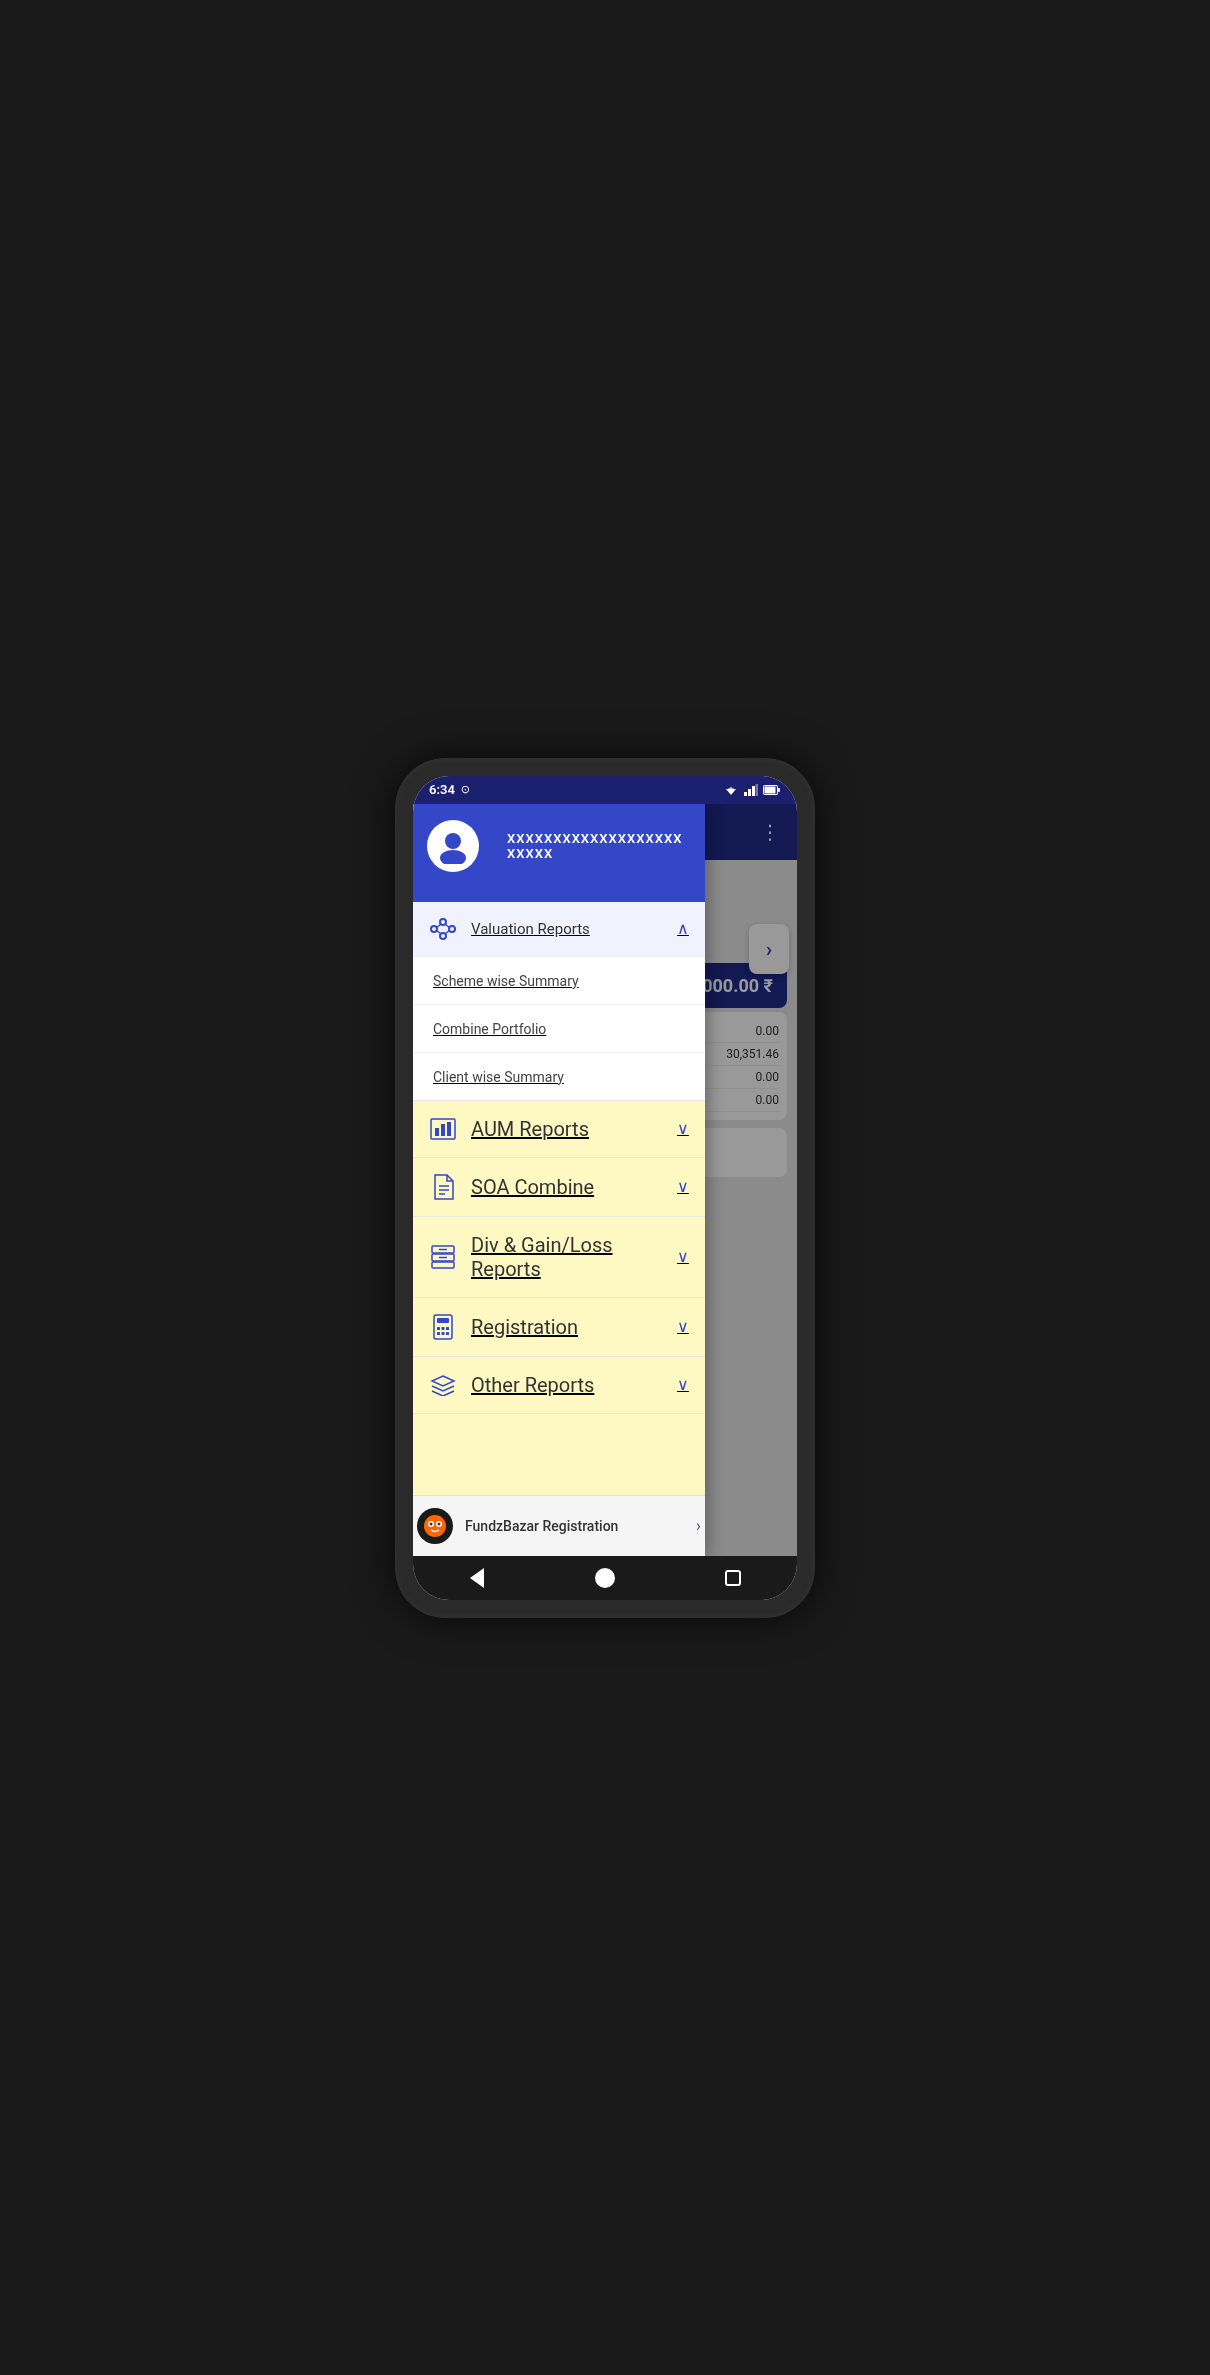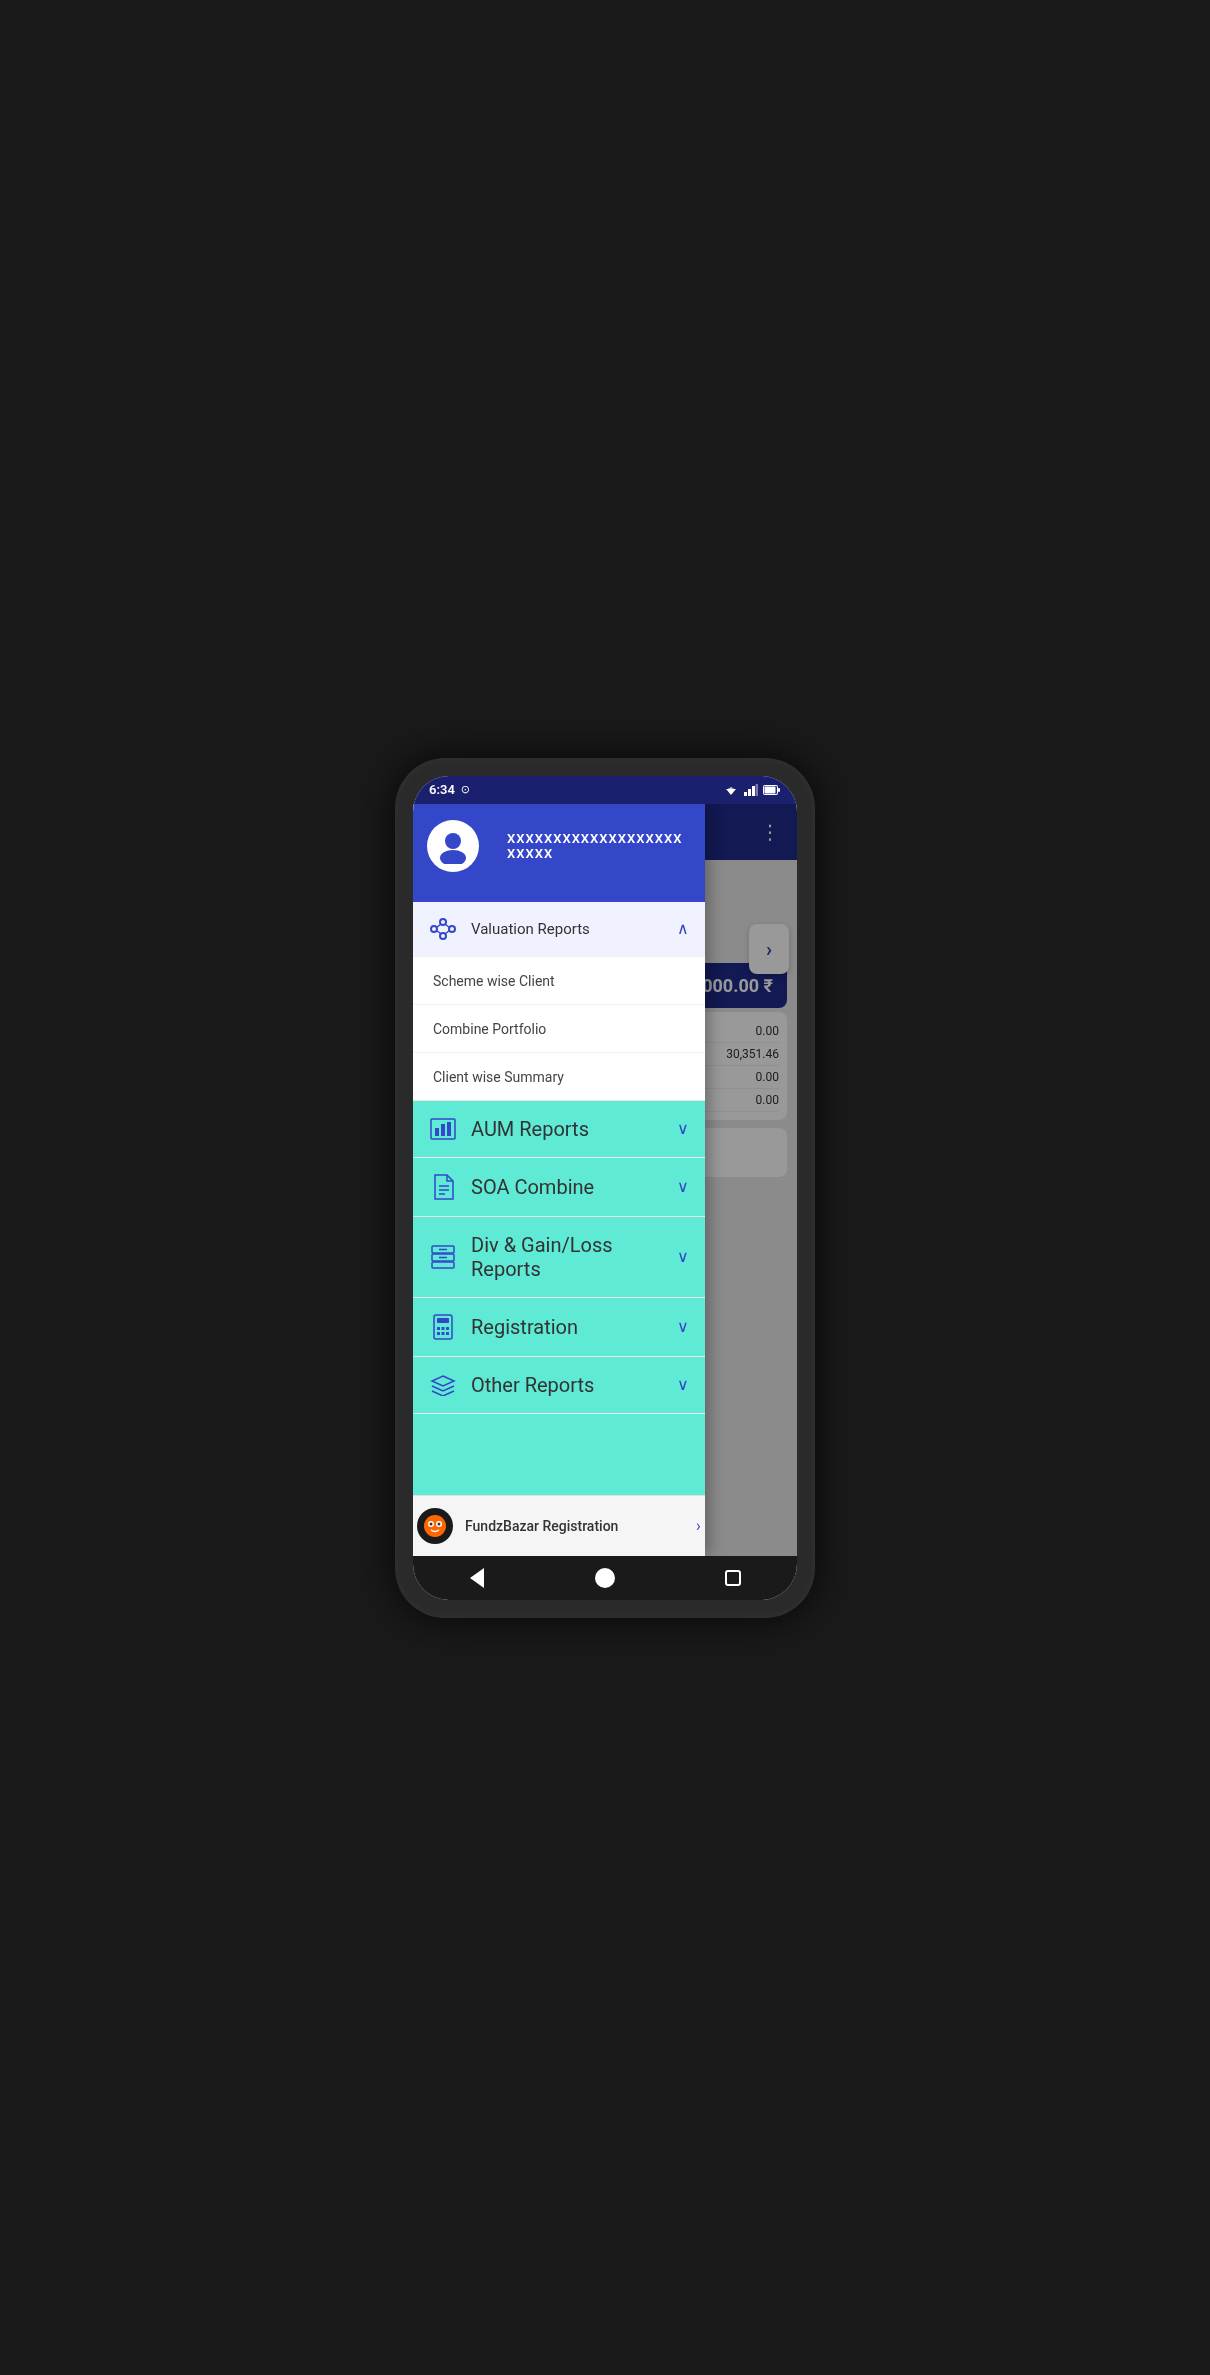--- a/index.html
+++ b/index.html
@@ -209,21 +209,22 @@
     .drawer-date-text {
       color: white;
       font-size: 14px;
       font-weight: 500;
     }
 
     
     .drawer-menu {
       flex: 1;
       overflow-y: auto;
-      background: #5eead4;
+      background: #fef9c3;
+      text-decoration: underline;
     }
 
     .menu-section {
       border-bottom: 1px solid #e8e8e8;
     }
 
     .menu-item {
       display: flex;
       align-items: center;
       padding: 16px 16px;
@@ -468,21 +469,21 @@
                     <line x1="6.5" y1="12.5" x2="10.5" y2="15.5" stroke="#3347c8" stroke-width="1.5"></line>
                     <line x1="15.5" y1="15.5" x2="19.5" y2="12.5" stroke="#3347c8" stroke-width="1.5"></line>
                   </svg>
                 </div>
                 <span class="menu-label">Valuation Reports</span>
                 <span class="menu-arrow">∧</span>
               </div>
 
               <div class="submenu">
                 <div class="submenu-item">
-                  <span class="submenu-label">Scheme wise Client</span>
+                  <span class="submenu-label">Scheme wise Summary</span>
                 </div>
                 <div class="submenu-item">
                   <span class="submenu-label">Combine Portfolio</span>
                 </div>
                 <div class="submenu-item">
                   <span class="submenu-label">Client wise Summary</span>
                 </div>
               </div>
             </div>
 

